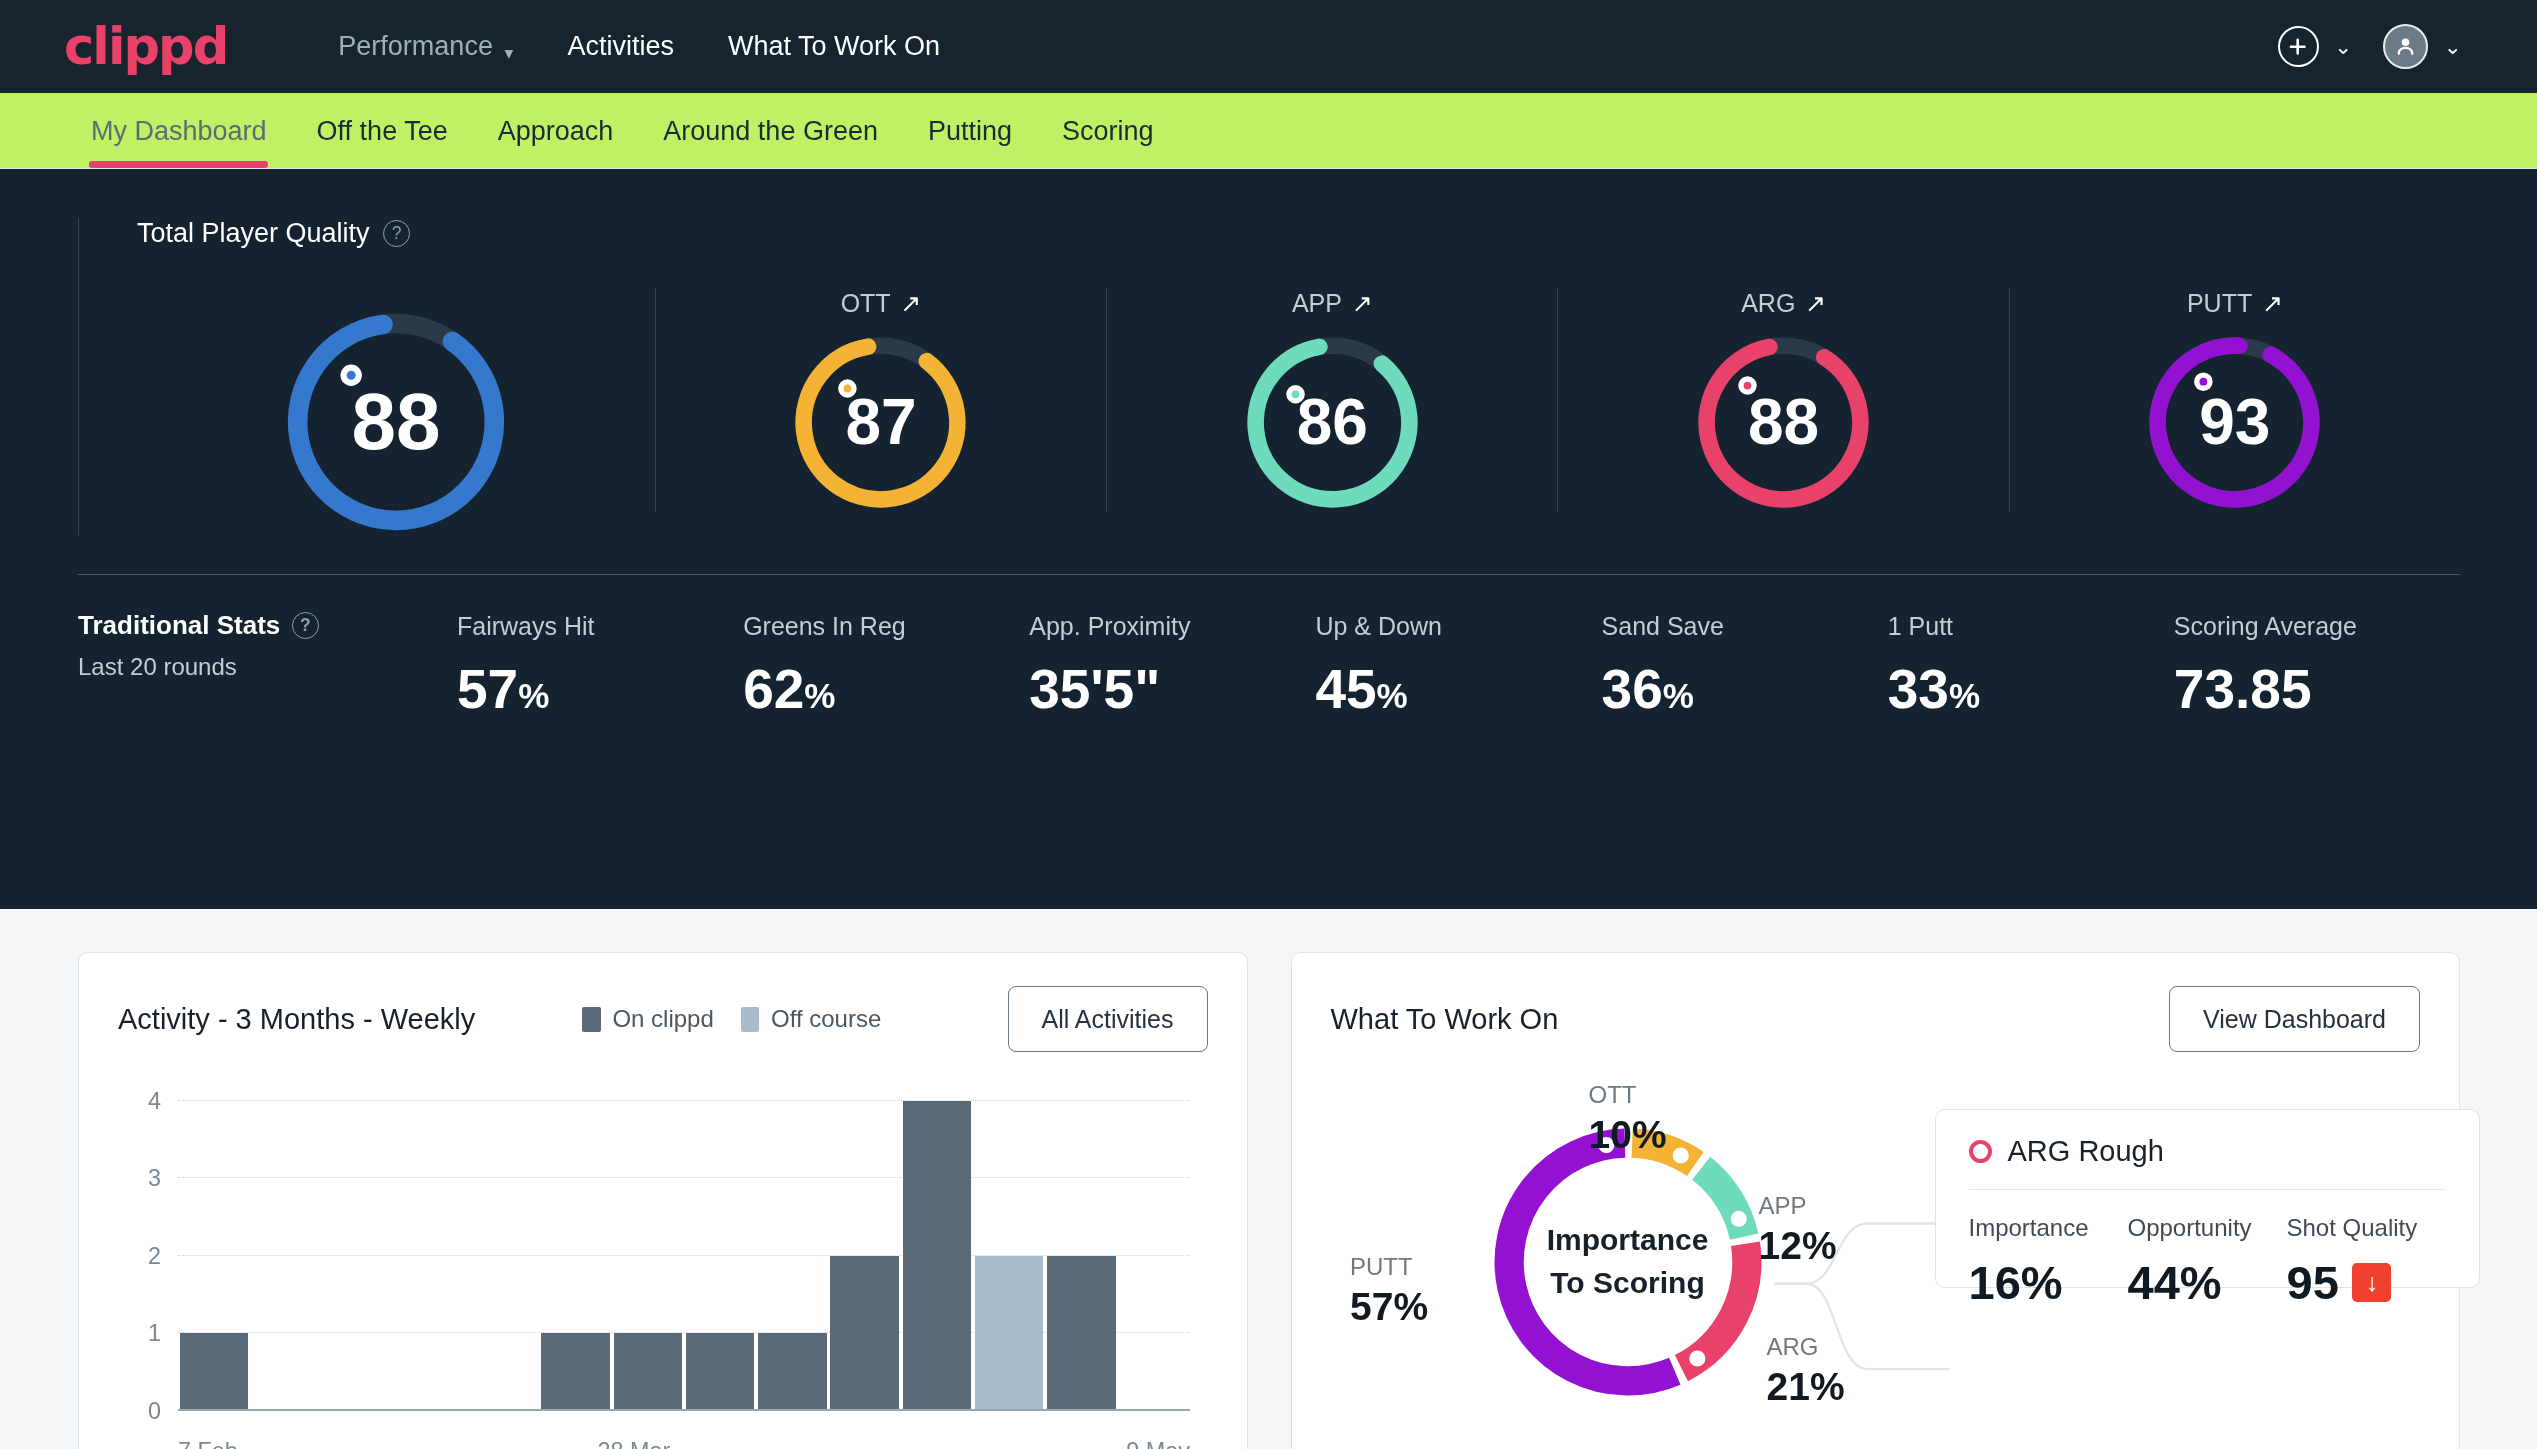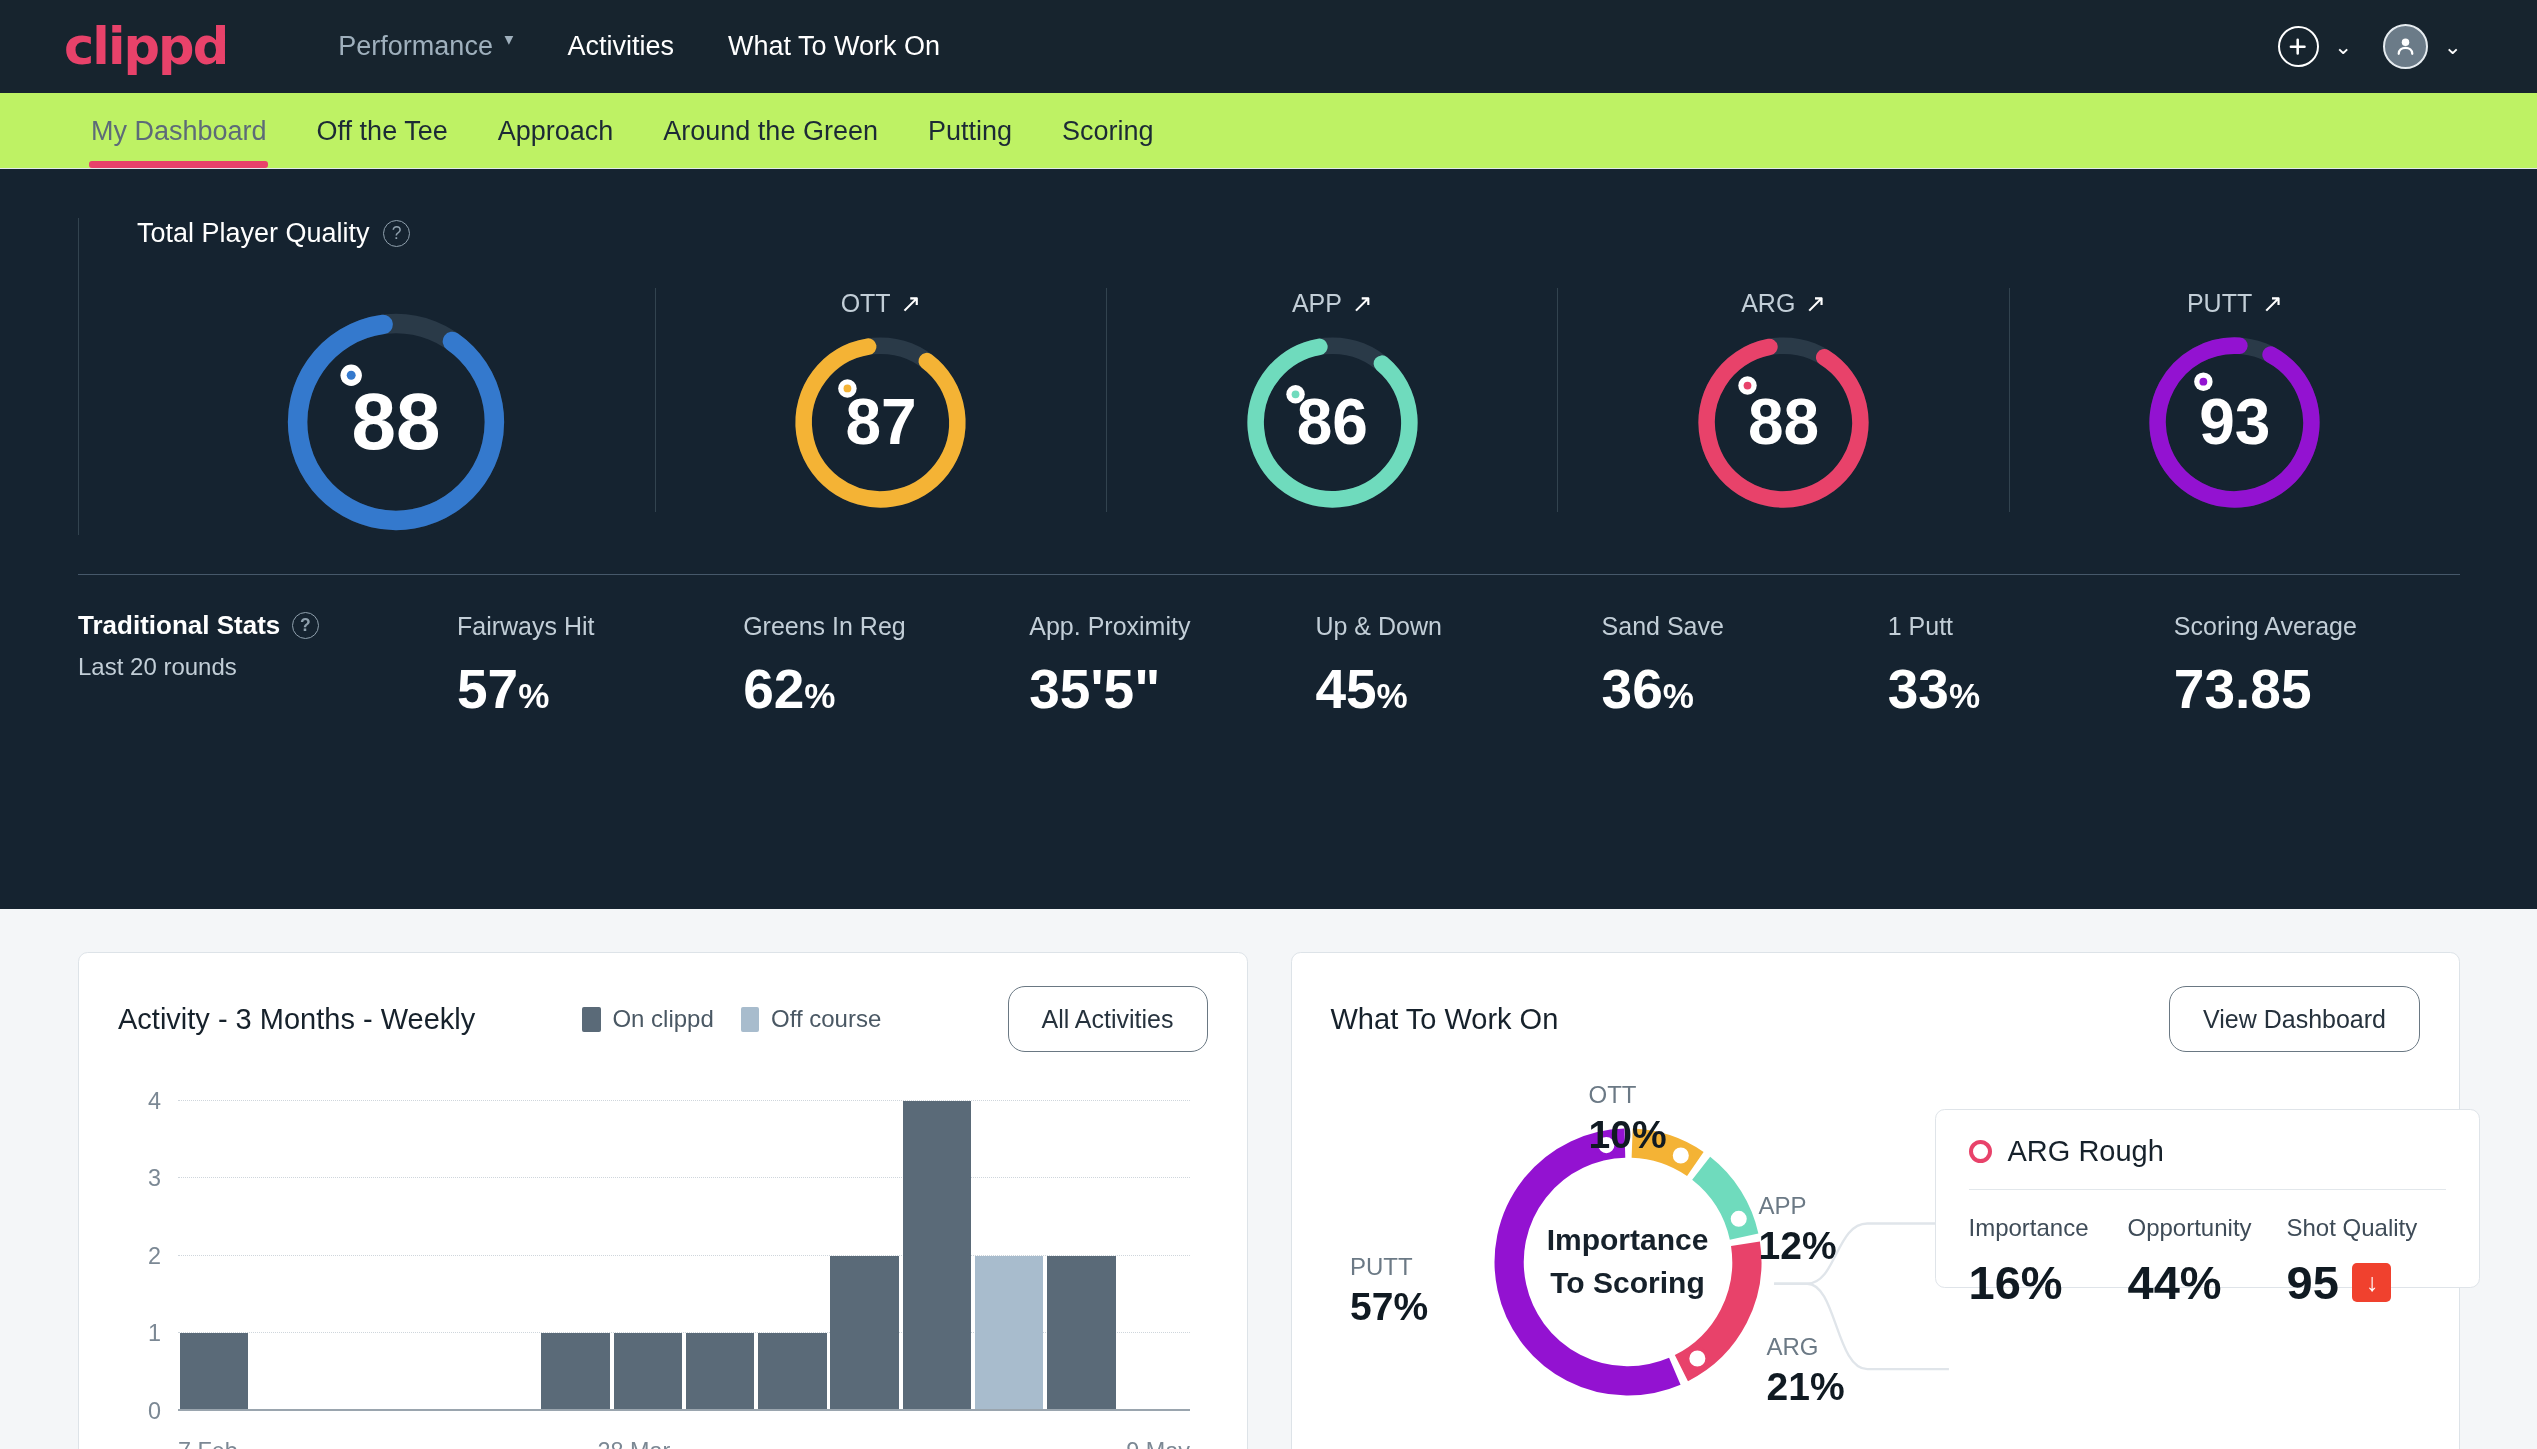--- a/index.html
+++ b/index.html
@@ -17,21 +17,21 @@
     padding: 0 55px 0 64px;
   }
   .logo {
     font-size: 51px; font-weight: bold; color: #e8426a;
     letter-spacing: -1.9px; margin-right: 84px;
     font-family: "DejaVu Sans", sans-serif;
   }
   .navlinks { display: flex; align-items: center; gap: 0px; }
   .navlink {
     color: #ffffff; font-size: 27px; padding: 0 27px;
-    display: flex; align-items: flex-start; gap: 11.7px; cursor: pointer;
+    display: flex; align-items: flex-end; gap: 11.7px; cursor: pointer;
     white-space: nowrap;
   }
   .navlink.muted { color: #9fb0bd; }
   .caret { font-size: 17.5px; line-height: 1; }
   .nav-right { margin-left: auto; display: flex; align-items: center; gap: 9.7px; }
   .circ-btn {
     width: 41px; height: 41px; border-radius: 50%;
     border: 2.4px solid #ffffff; color: #fff;
     display: flex; align-items: center; justify-content: center;
     font-size: 27px; line-height: 0; cursor: pointer;
@@ -155,21 +155,21 @@
     background: #ffffff; border: 1px solid #dde3e8; border-radius: 9.7px;
     flex: 1; padding: 33px 39px 0 39px; height: 575px; position: relative;
   }
   .card-head { display: flex; align-items: center; }
   .card-title { font-size: 29px; color: #16212b; font-weight: normal; }
   .legend { display: flex; align-items: center; gap: 27px; margin-left: 107px; }
   .legend-item { display: flex; align-items: center; gap: 11.7px; font-size: 24px; color: #4a5864; }
   .swatch { width: 18.5px; height: 25px; border-radius: 1.9px; }
   .ghost-btn {
     margin-left: auto; border: 1.6px solid #6a7883; background: #fff;
-    border-radius: 17px; padding: 17.5px 33px; font-size: 25px; color: #26323d;
+    border-radius: 8px; padding: 17.5px 33px; font-size: 25px; color: #26323d;
     cursor: pointer; white-space: nowrap;
   }
 
   
   .chart { position: relative; margin-top: 39px; height: 380px; }
   .plot { position: absolute; left: 60px; right: 17.5px; top: 9.7px; bottom: 60px; }
   .gridline {
     position: absolute; left: 0; right: 0; height: 0;
     border-top: 1.9px dotted #cfd6dc;
   }

